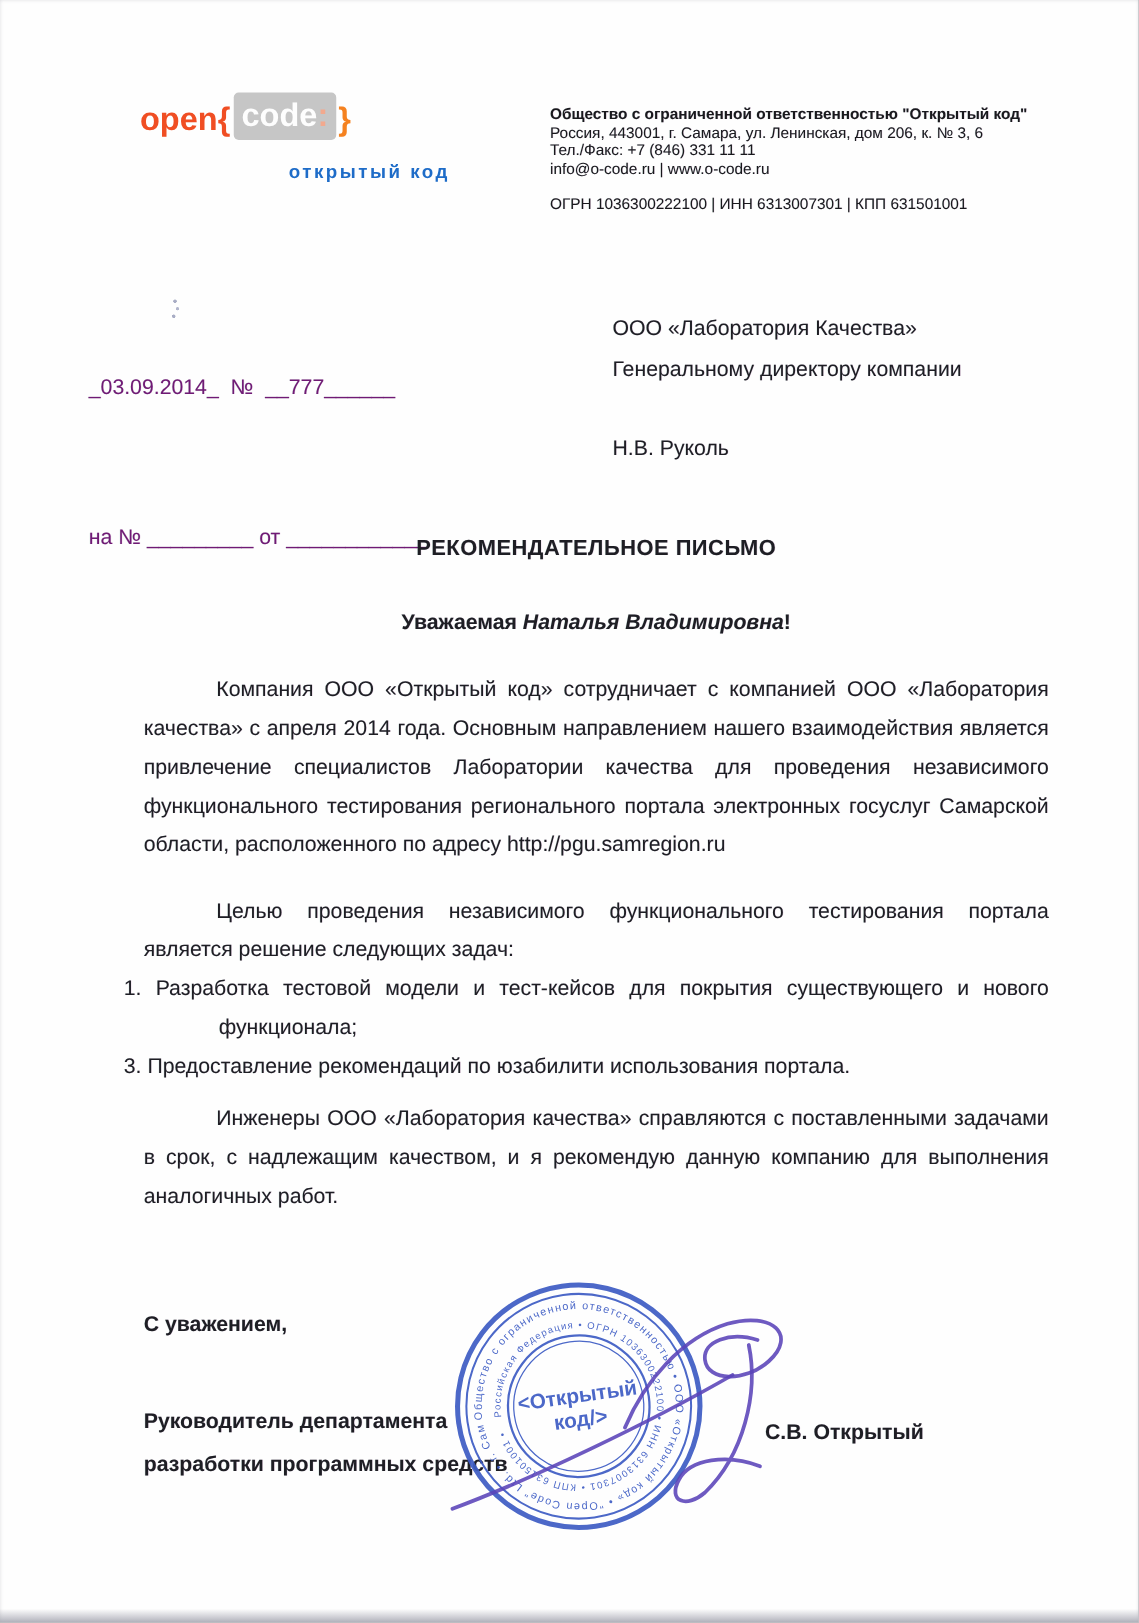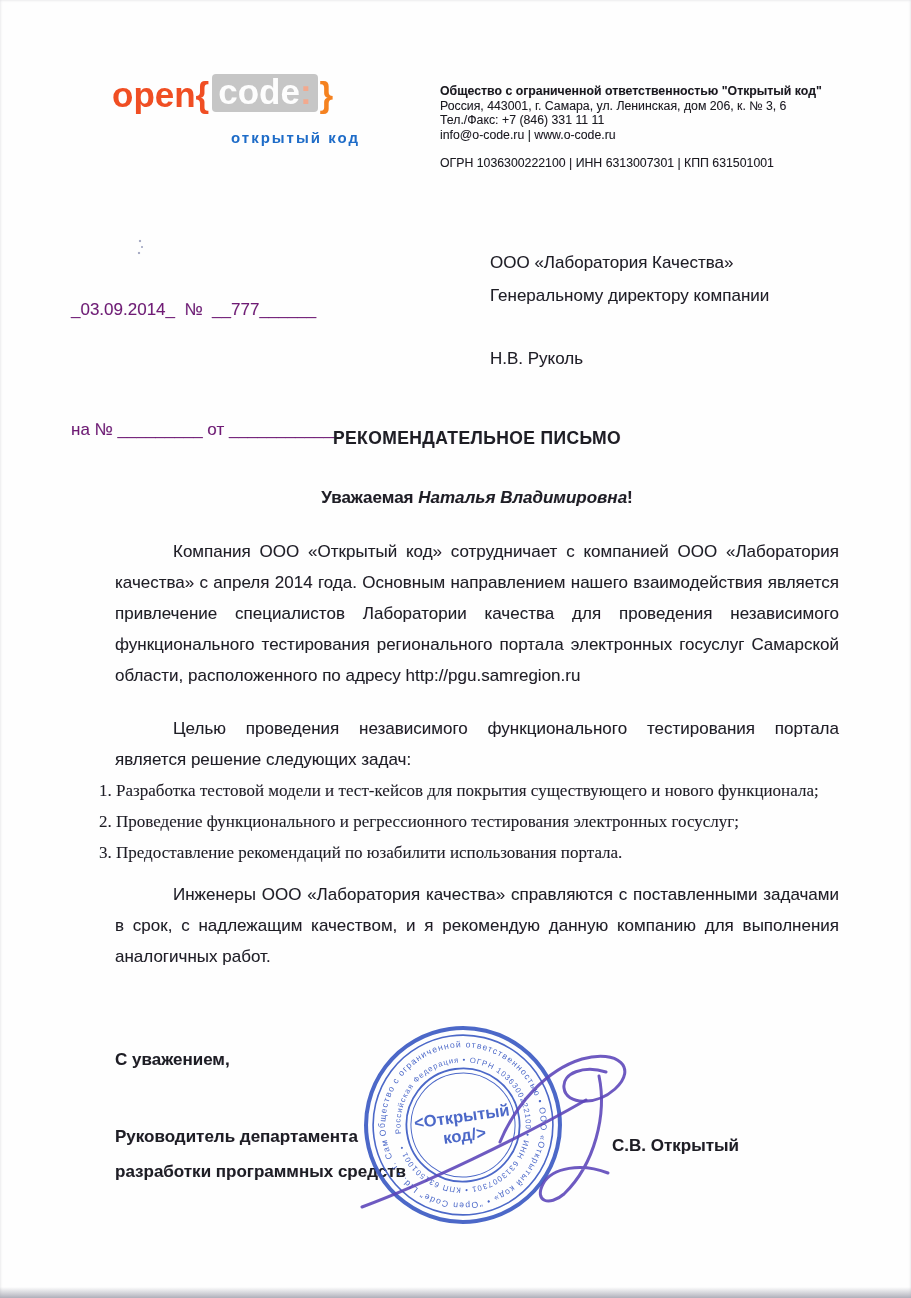--- a/index.html
+++ b/index.html
@@ -13,21 +13,21 @@
     overflow:hidden;
     box-shadow:inset 0 0 3px rgba(60,60,80,.18);
   }
   .scan-bottom{
     position:absolute;left:0;right:0;bottom:0;height:11px;
     background:linear-gradient(to bottom, rgba(190,190,200,0), rgba(168,169,180,.9));
   }
   .fuzz{ text-shadow:0.35px 0 0 rgba(150,40,140,.18), -0.35px 0 0 rgba(0,120,90,.15); }
 
   
-  .logo{position:absolute;left:112px;top:74px;font-size:35px;font-weight:bold;
+  .logo{position:absolute;left:112px;top:74px;font-size:26px;font-weight:bold;
         letter-spacing:0;white-space:nowrap;line-height:42px;text-align:right;}
   .lg-open{color:#f04e23;}
   .lg-box{display:inline-block;background:#c6c6c6;border-radius:4px;
           padding:0 6px 2px 6px;margin:0 2px 0 3px;line-height:36px;vertical-align:3px;}
   .lg-code{color:#fdfdfd;}
   .lg-colon{color:#f2a98e;}
   .lg-close{color:#f58220;}
   .logo-link{position:absolute;left:231px;top:129px;font-size:15px;font-weight:bold;
              letter-spacing:2px;color:#1e6cc8;cursor:pointer;}
 
@@ -48,21 +48,21 @@
   .recipient{position:absolute;left:490px;top:246px;font-size:17px;line-height:33px;}
   .recipient .rname{margin-top:30px;}
 
   
   .body{position:absolute;left:115px;top:424px;width:724px;font-size:17px;line-height:31px;text-align:justify;}
   .title{text-align:center;font-weight:bold;font-size:17.5px;letter-spacing:.4px;line-height:28px;}
   .salutation{text-align:center;font-weight:bold;line-height:28px;margin-top:32px;}
   .salutation .sname{font-style:italic;}
   .p1{margin-top:24px;text-indent:58px;}
   .p-goal{margin-top:22px;text-indent:58px;}
-  .task{margin-left:-16px;padding-left:76px;text-indent:-76px;font-family:Liberation Serif, serif;}
+  .task{margin-left:-16px;padding-left:76px;text-indent:-76px;}
   .p3{margin-top:11px;text-indent:58px;}
 
   
   .closing{position:absolute;left:115px;top:1042px;font-size:17px;font-weight:bold;line-height:35px;}
   .closing .regards{margin-bottom:42px;}
   .sign-name{position:absolute;left:612px;top:1136px;font-size:17px;font-weight:bold;}
 
   
   .stamp{position:absolute;left:362px;top:1024px;width:202px;height:202px;opacity:.92;transform:rotate(-8deg);}
   .stamp text{fill:#3d5cc4;}
@@ -99,21 +99,20 @@
     <div>Генеральному директору компании</div>
     <div class="rname">Н.В. Руколь</div>
   </div>
 
   <div class="body fuzz">
     <div class="title">РЕКОМЕНДАТЕЛЬНОЕ ПИСЬМО</div>
     <div class="salutation"><span>Уважаемая </span><span class="sname">Наталья Владимировна</span><span>!</span></div>
     <div class="p1">Компания ООО «Открытый код» сотрудничает с компанией ООО «Лаборатория качества» с апреля 2014 года. Основным направлением нашего взаимодействия является привлечение специалистов Лаборатории качества для проведения независимого функционального тестирования регионального портала электронных госуслуг Самарской области, расположенного по адресу http://pgu.samregion.ru</div>
     <div class="p-goal">Целью проведения независимого функционального тестирования портала является решение следующих задач:</div>
     <div class="task">1. Разработка тестовой модели и тест-кейсов для покрытия существующего и нового функционала;</div>
-    <div class="task">2. Проведение функционального и регрессионного тестирования электронных госуслуг;</div>
     <div class="task">3. Предоставление рекомендаций по юзабилити использования портала.</div>
     <div class="p3">Инженеры ООО «Лаборатория качества» справляются с поставленными задачами в срок, с надлежащим качеством, и я рекомендую данную компанию для выполнения аналогичных работ.</div>
   </div>
 
   <div class="closing fuzz">
     <div class="regards">С уважением,</div>
     <div>Руководитель департамента</div>
     <div>разработки программных средств</div>
   </div>
   <div class="sign-name fuzz">С.В. Открытый</div>

